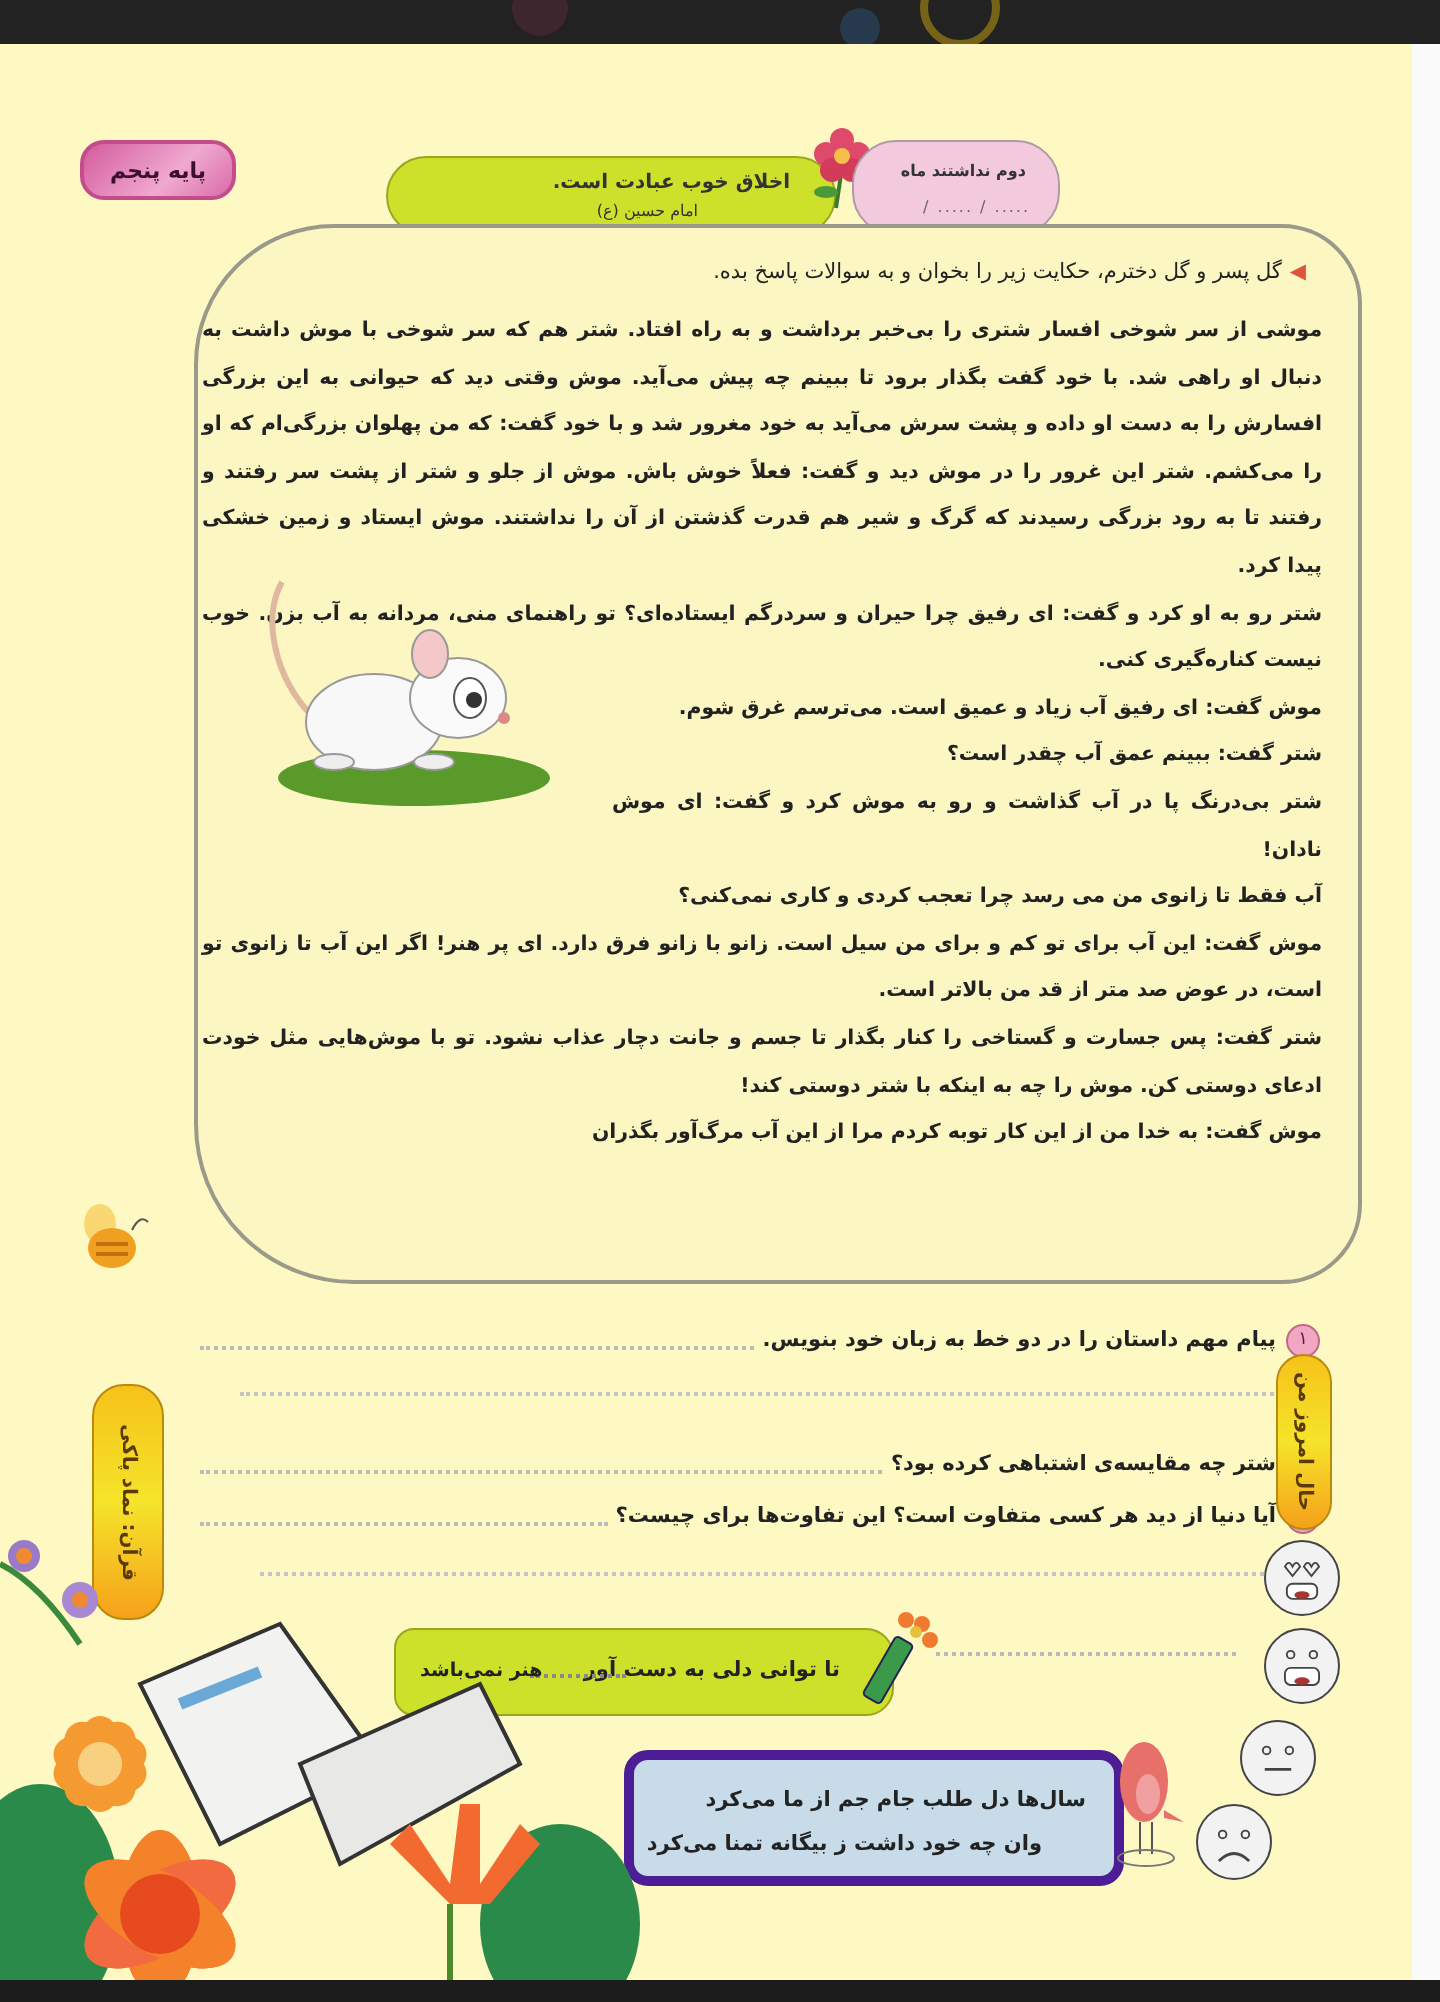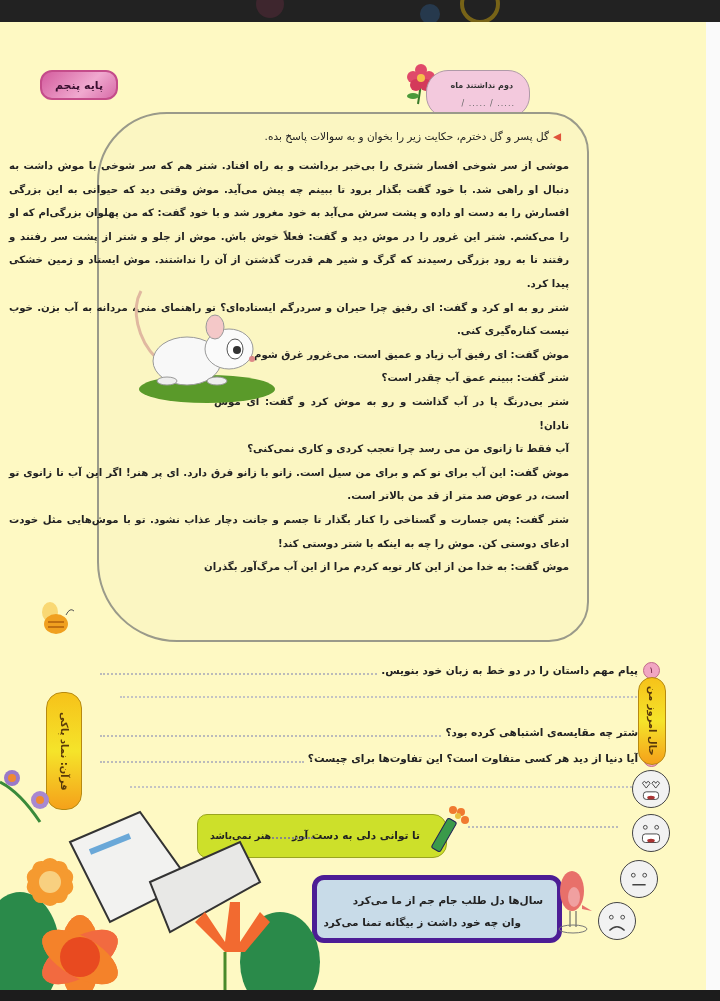--- a/index.html
+++ b/index.html
@@ -17,21 +17,21 @@
   .quote-pill { position: absolute; left: 193px; top: 56px; width: 225px; height: 40px; border-radius: 20px;
     background: #cde02a; border: 1px solid #9aa520; direction: rtl; }
   .quote-pill .q1 { position: absolute; right: 22px; top: 7px; font-size: 10px; font-weight: bold; color: #333; }
   .quote-pill .q2 { position: absolute; right: 68px; top: 22px; font-size: 8px; color: #333; }
   .flower1 { position: absolute; left: 404px; top: 40px; }
   .date-pill { position: absolute; left: 426px; top: 48px; width: 104px; height: 48px; border-radius: 22px;
     background: #f3c9dd; border: 1px solid #b09aa8; direction: rtl; }
   .date-pill .d1 { position: absolute; right: 16px; top: 10px; font-size: 8px; color: #333; font-weight: bold; }
   .date-pill .d2 { position: absolute; right: 14px; top: 28px; font-size: 8px; color: #666; letter-spacing: 1px; }
 
-  .story { position: absolute; left: 97px; top: 90px; width: 492px; height: 530px;
+  .story { position: absolute; left: 97px; top: 90px; width: 584px; height: 530px;
     background: #fbf6c2; border: 2px solid #9a9a8a; border-radius: 70px 40px 40px 80px; }
   .story .prompt { position: absolute; right: 26px; top: 16px; font-size: 10.5px; color: #222; direction: rtl; }
   .story .prompt .arrow { color: #e0533a; margin-left: 4px; }
   .story .text { position: absolute; right: 18px; top: 40px; width: 560px; direction: rtl; text-align: justify;
     font-size: 10.2px; line-height: 23.6px; color: #222; font-weight: bold; margin-left: 45px; }
   .story .text p { margin: 0; }
   .story .text .indent-left { margin-left: 205px; }
   .mouse { position: absolute; left: 28px; top: 175px; width: 150px; height: 120px; }
 
   .bee { position: absolute; left: 36px; top: 578px; }
@@ -77,20 +77,24 @@
     <circle cx="30" cy="4" r="14" fill="#5a2a3a" opacity="0.5"></circle>
     <circle cx="190" cy="14" r="10" fill="#2a4a6a" opacity="0.6"></circle>
     <circle cx="240" cy="4" r="18" fill="none" stroke="#b09010" stroke-width="4" opacity="0.6"></circle>
   </svg>
 </div>
 
 <div class="page">
 
   <div class="badge-week">پایه پنجم</div>
 
+  <div class="quote-pill">
+    <span class="q1">اخلاق خوب عبادت است.</span>
+    <span class="q2">امام حسین (ع)</span>
+  </div>
 
   <svg class="flower1" width="34" height="44">
     <line x1="17" y1="22" x2="14" y2="42" stroke="#3a7a2a" stroke-width="2"></line>
     <ellipse cx="9" cy="34" rx="6" ry="3" fill="#4a9a3a"></ellipse>
     <circle cx="17" cy="8" r="6" fill="#e04a6a"></circle>
       <circle cx="9" cy="15" r="6" fill="#e04a6a"></circle>
     <circle cx="25" cy="15" r="6" fill="#e04a6a"></circle>
       <circle cx="12" cy="23" r="6" fill="#d43a5a"></circle>
     <circle cx="22" cy="23" r="6" fill="#d43a5a"></circle>
       <circle cx="17" cy="16" r="4" fill="#f5c04a"></circle>
@@ -99,21 +103,21 @@
   <div class="date-pill">
     <span class="d1">دوم نداشتند ماه</span>
     <span class="d2">..... / ..... / ...........</span>
   </div>
 
   <div class="story">
     <div class="prompt"><span class="arrow">◀</span><span>گل پسر و گل دخترم، حکایت زیر را بخوان و به سوالات پاسخ بده.</span></div>
     <div class="text">
       <p>موشی از سر شوخی افسار شتری را بی‌خبر برداشت و به راه افتاد. شتر هم که سر شوخی با موش داشت به دنبال او راهی شد. با خود گفت بگذار برود تا ببینم چه پیش می‌آید. موش وقتی دید که حیوانی به این بزرگی افسارش را به دست او داده و پشت سرش می‌آید به خود مغرور شد و با خود گفت: که من پهلوان بزرگی‌ام که او را می‌کشم. شتر این غرور را در موش دید و گفت: فعلاً خوش باش. موش از جلو و شتر از پشت سر رفتند و رفتند تا به رود بزرگی رسیدند که گرگ و شیر هم قدرت گذشتن از آن را نداشتند. موش ایستاد و زمین خشکی پیدا کرد.</p>
       <p>شتر رو به او کرد و گفت: ای رفیق چرا حیران و سردرگم ایستاده‌ای؟ تو راهنمای منی، مردانه به آب بزن. خوب نیست کناره‌گیری کنی.</p>
-      <p class="indent-left">موش گفت: ای رفیق آب زیاد و عمیق است. می‌غرور غرق شوم.</p>
+      <p class="indent-left">موش گفت: ای رفیق آب زیاد و عمیق است. می‌ترسم غرق شوم.</p>
       <p class="indent-left">شتر گفت: ببینم عمق آب چقدر است؟</p>
       <p class="indent-left">شتر بی‌درنگ پا در آب گذاشت و رو به موش کرد و گفت: ای موش نادان!</p>
       <p class="indent-left">آب فقط تا زانوی من می رسد چرا تعجب کردی و کاری نمی‌کنی؟</p>
       <p>موش گفت: این آب برای تو کم و برای من سیل است. زانو با زانو فرق دارد. ای پر هنر! اگر این آب تا زانوی تو است، در عوض صد متر از قد من بالاتر است.</p>
       <p>شتر گفت: پس جسارت و گستاخی را کنار بگذار تا جسم و جانت دچار عذاب نشود. تو با موش‌هایی مثل خودت ادعای دوستی کن. موش را چه به اینکه با شتر دوستی کند!</p>
       <p>موش گفت: به خدا من از این کار توبه کردم مرا از این آب مرگ‌آور بگذران</p>
     </div>
     <svg class="mouse" viewBox="0 0 150 120">
       <ellipse cx="80" cy="100" rx="68" ry="14" fill="#5a9a2a"></ellipse>
       <path d="M30 70 C 10 50, 4 20, 14 2" stroke="#e0b8a0" stroke-width="3" fill="none"></path>

